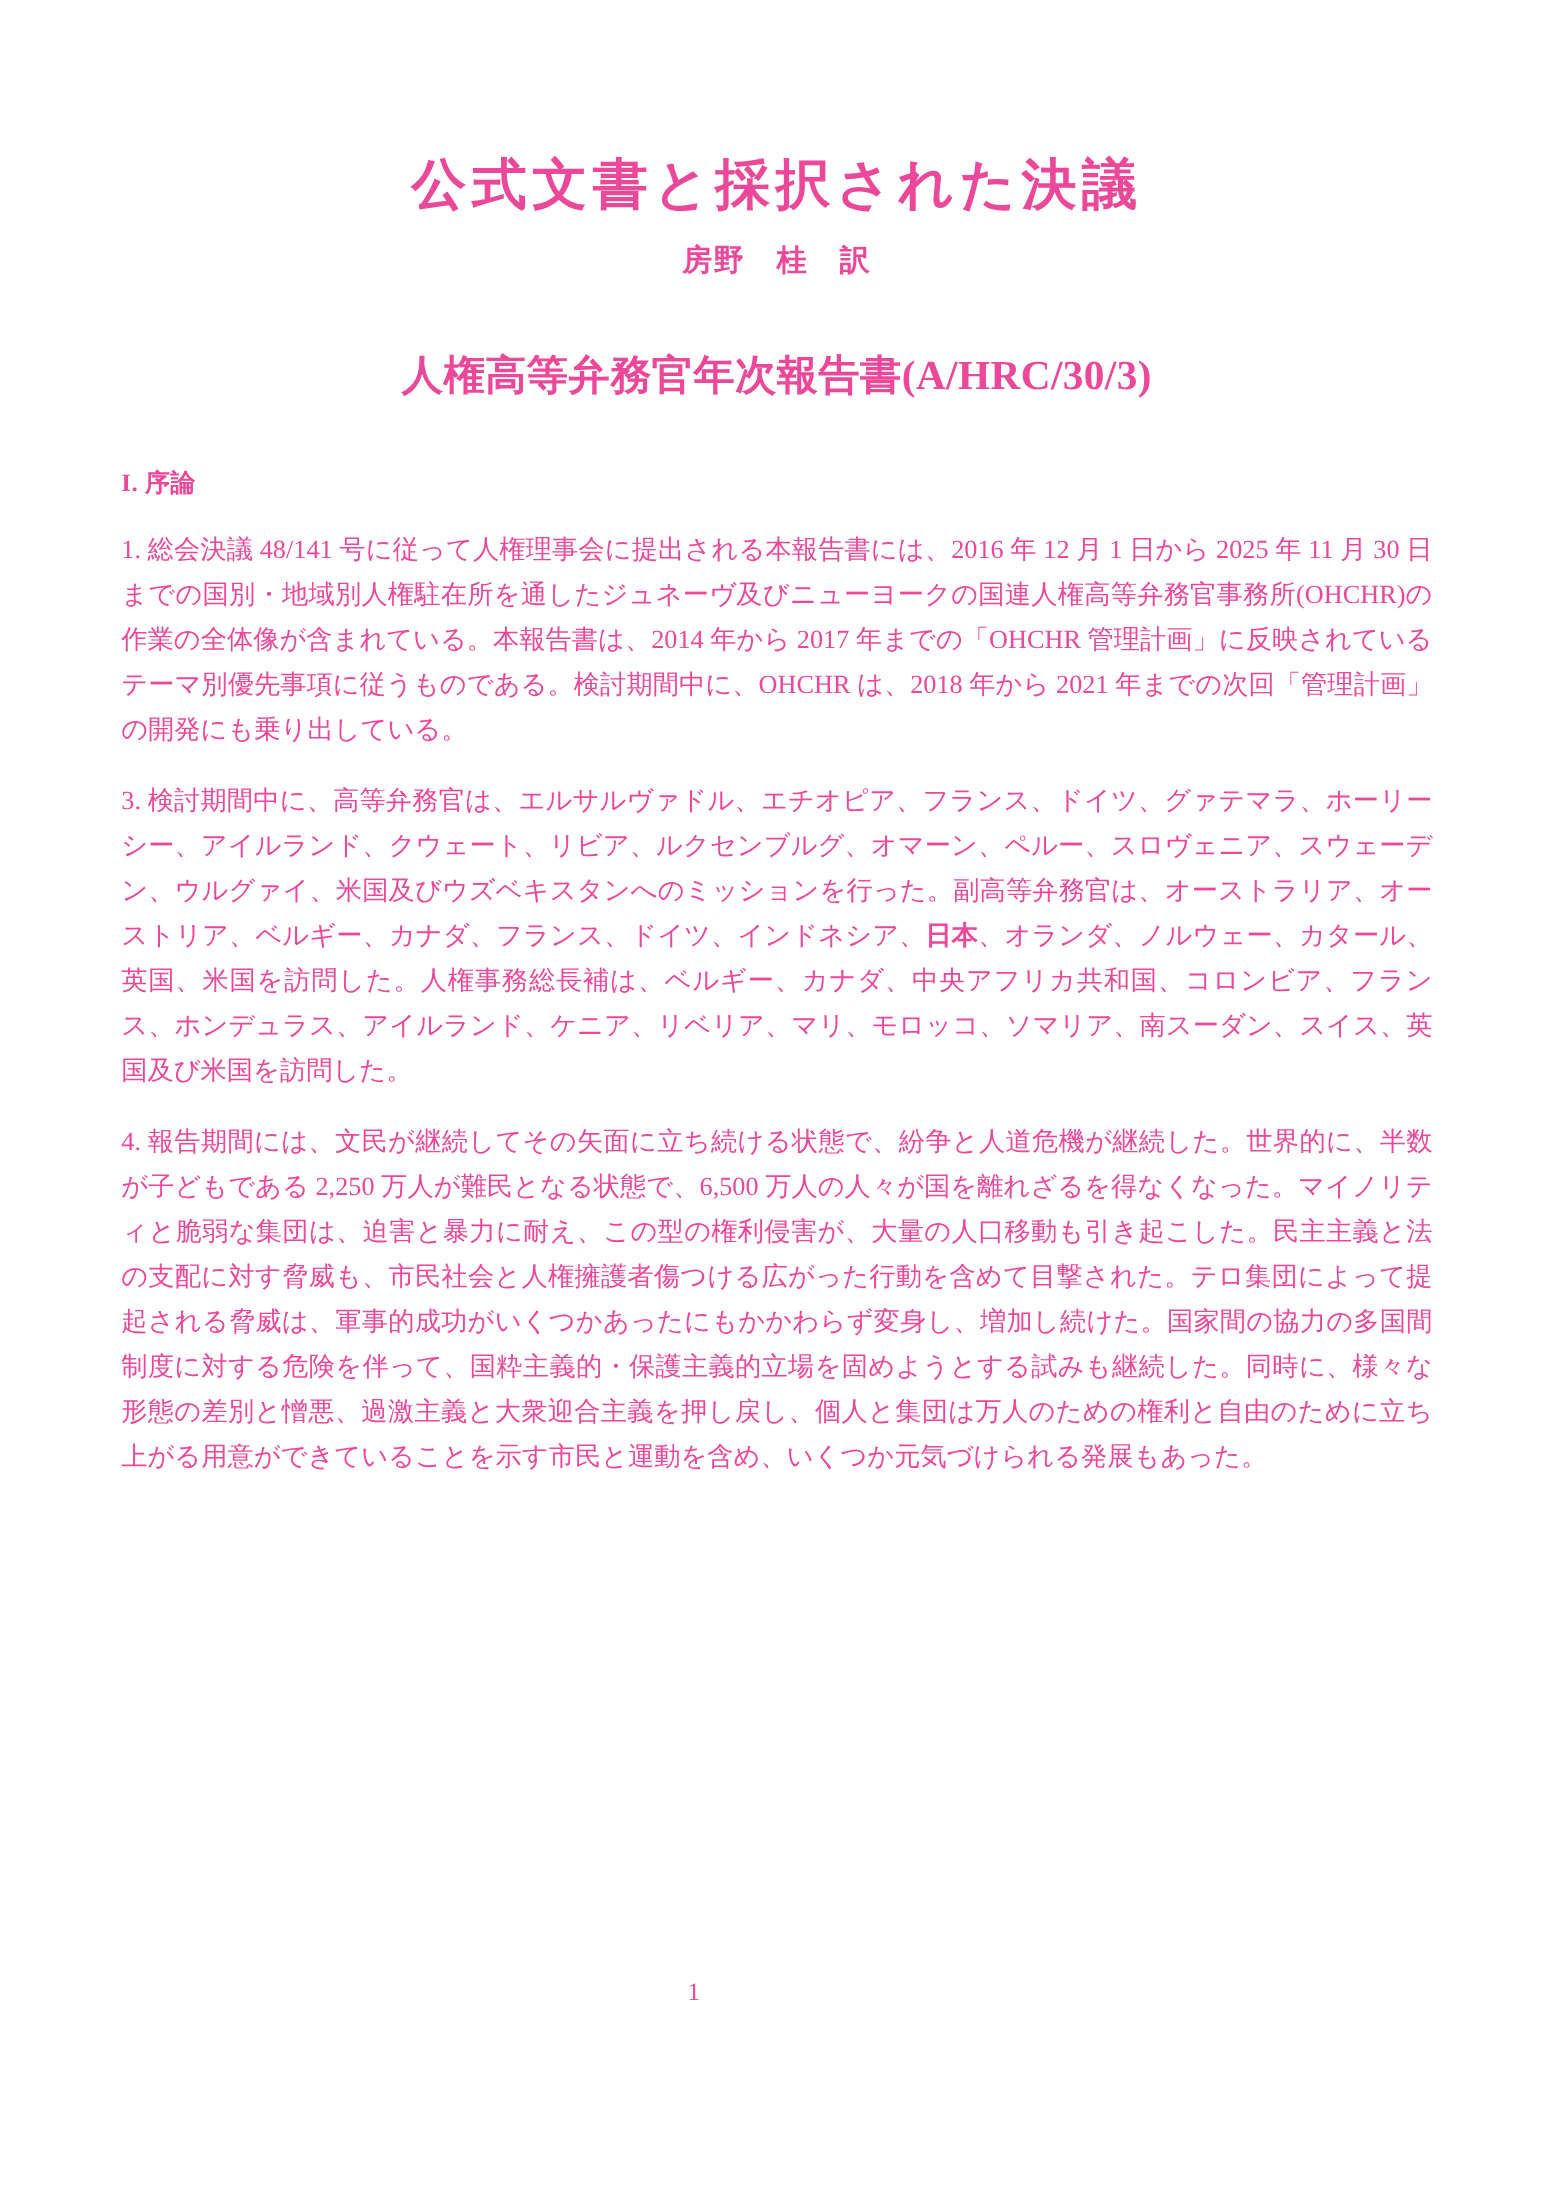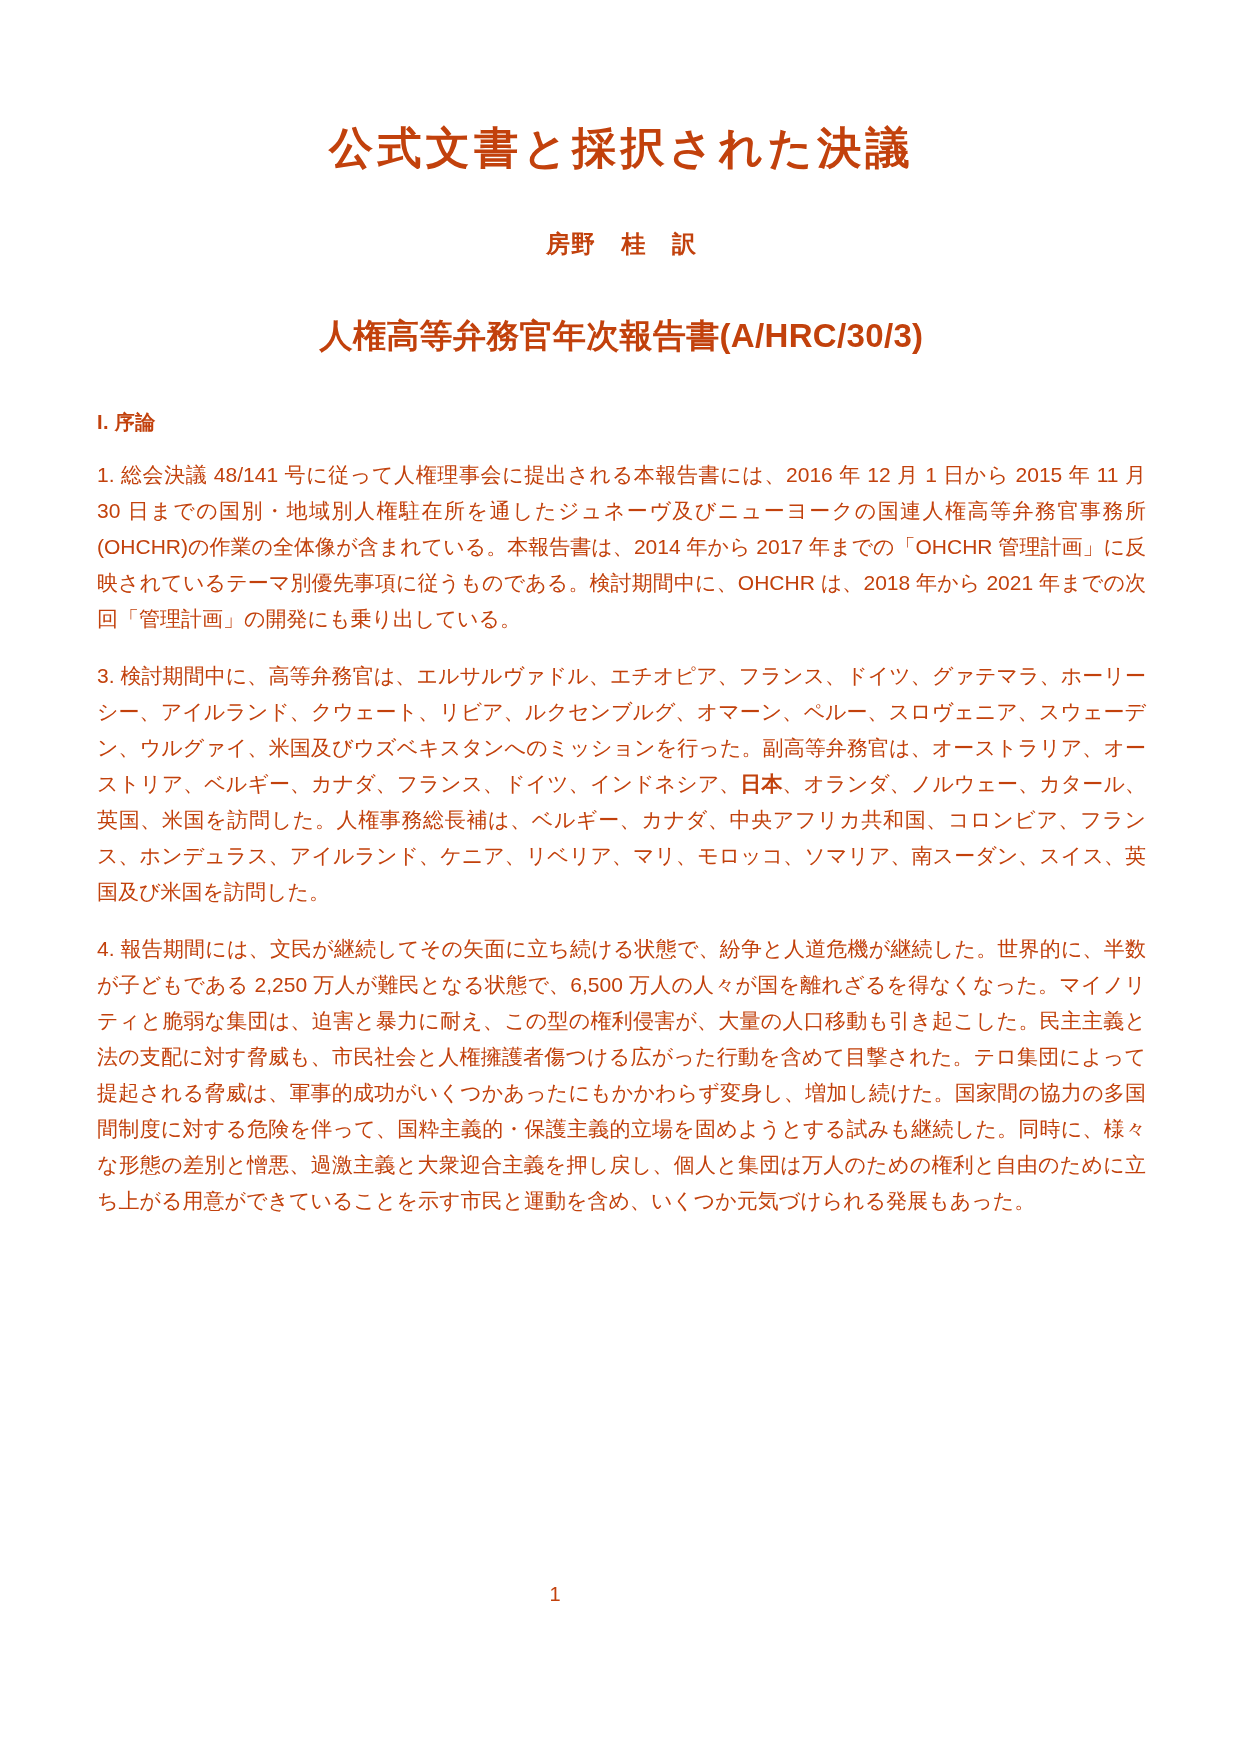--- a/index.html
+++ b/index.html
@@ -6,38 +6,38 @@
     margin: 0;
     padding: 0;
     background: #ffffff;
   }
   .page {
     position: relative;
     width: 1240px;
     height: 1718px;
     margin: 0 auto;
     background: #ffffff;
-    color: #c2410c;
-    font-family: Liberation Sans, sans-serif;
+    color: #ec4899;
+    font-family: Liberation Serif, serif;
     overflow: hidden;
     box-sizing: border-box;
   }
   .content {
     padding: 122px 94px 0 97px;
   }
   .title {
     margin: 0;
     text-align: center;
     font-size: 44px;
     font-weight: 600;
     letter-spacing: 0.10em;
     line-height: 1.2;
   }
   .translator {
-    margin-top: 53px;
+    margin-top: 17px;
     text-align: center;
     font-size: 24px;
     font-weight: 700;
     letter-spacing: 0.05em;
   }
   .subtitle {
     margin: 54px 0 0 0;
     text-align: center;
     font-size: 33px;
     font-weight: 600;
@@ -77,21 +77,21 @@
   <div class="content">
 
     <h1 class="title">公式文書と採択された決議</h1>
 
     <div class="translator">房野　桂　訳</div>
 
     <h2 class="subtitle">人権高等弁務官年次報告書(A/HRC/30/3)</h2>
 
     <h3 class="section-heading">I. 序論</h3>
 
-    <p class="para">1. 総会決議 48/141 号に従って人権理事会に提出される本報告書には、2016 年 12 月 1 日から 2015 年 11 月 30 日までの国別・地域別人権駐在所を通したジュネーヴ及びニューヨークの国連人権高等弁務官事務所(OHCHR)の作業の全体像が含まれている。本報告書は、2014 年から 2017 年までの「OHCHR 管理計画」に反映されているテーマ別優先事項に従うものである。検討期間中に、OHCHR は、2018 年から 2021 年までの次回「管理計画」の開発にも乗り出している。</p>
+    <p class="para">1. 総会決議 48/141 号に従って人権理事会に提出される本報告書には、2016 年 12 月 1 日から 2025 年 11 月 30 日までの国別・地域別人権駐在所を通したジュネーヴ及びニューヨークの国連人権高等弁務官事務所(OHCHR)の作業の全体像が含まれている。本報告書は、2014 年から 2017 年までの「OHCHR 管理計画」に反映されているテーマ別優先事項に従うものである。検討期間中に、OHCHR は、2018 年から 2021 年までの次回「管理計画」の開発にも乗り出している。</p>
 
 
     <p class="para"><span>3. 検討期間中に、高等弁務官は、エルサルヴァドル、エチオピア、フランス、ドイツ、グァテマラ、ホーリーシー、アイルランド、クウェート、リビア、ルクセンブルグ、オマーン、ペルー、スロヴェニア、スウェーデン、ウルグァイ、米国及びウズベキスタンへのミッションを行った。副高等弁務官は、オーストラリア、オーストリア、ベルギー、カナダ、フランス、ドイツ、インドネシア、</span><span class="bold">日本</span><span>、オランダ、ノルウェー、カタール、英国、米国を訪問した。人権事務総長補は、ベルギー、カナダ、中央アフリカ共和国、コロンビア、フランス、ホンデュラス、アイルランド、ケニア、リベリア、マリ、モロッコ、ソマリア、南スーダン、スイス、英国及び米国を訪問した。</span></p>
 
     <p class="para">4. 報告期間には、文民が継続してその矢面に立ち続ける状態で、紛争と人道危機が継続した。世界的に、半数が子どもである 2,250 万人が難民となる状態で、6,500 万人の人々が国を離れざるを得なくなった。マイノリティと脆弱な集団は、迫害と暴力に耐え、この型の権利侵害が、大量の人口移動も引き起こした。民主主義と法の支配に対す脅威も、市民社会と人権擁護者傷つける広がった行動を含めて目撃された。テロ集団によって提起される脅威は、軍事的成功がいくつかあったにもかかわらず変身し、増加し続けた。国家間の協力の多国間制度に対する危険を伴って、国粋主義的・保護主義的立場を固めようとする試みも継続した。同時に、様々な形態の差別と憎悪、過激主義と大衆迎合主義を押し戻し、個人と集団は万人のための権利と自由のために立ち上がる用意ができていることを示す市民と運動を含め、いくつか元気づけられる発展もあった。</p>
 
   </div>
 
   <div class="page-number">1</div>
 </div>

